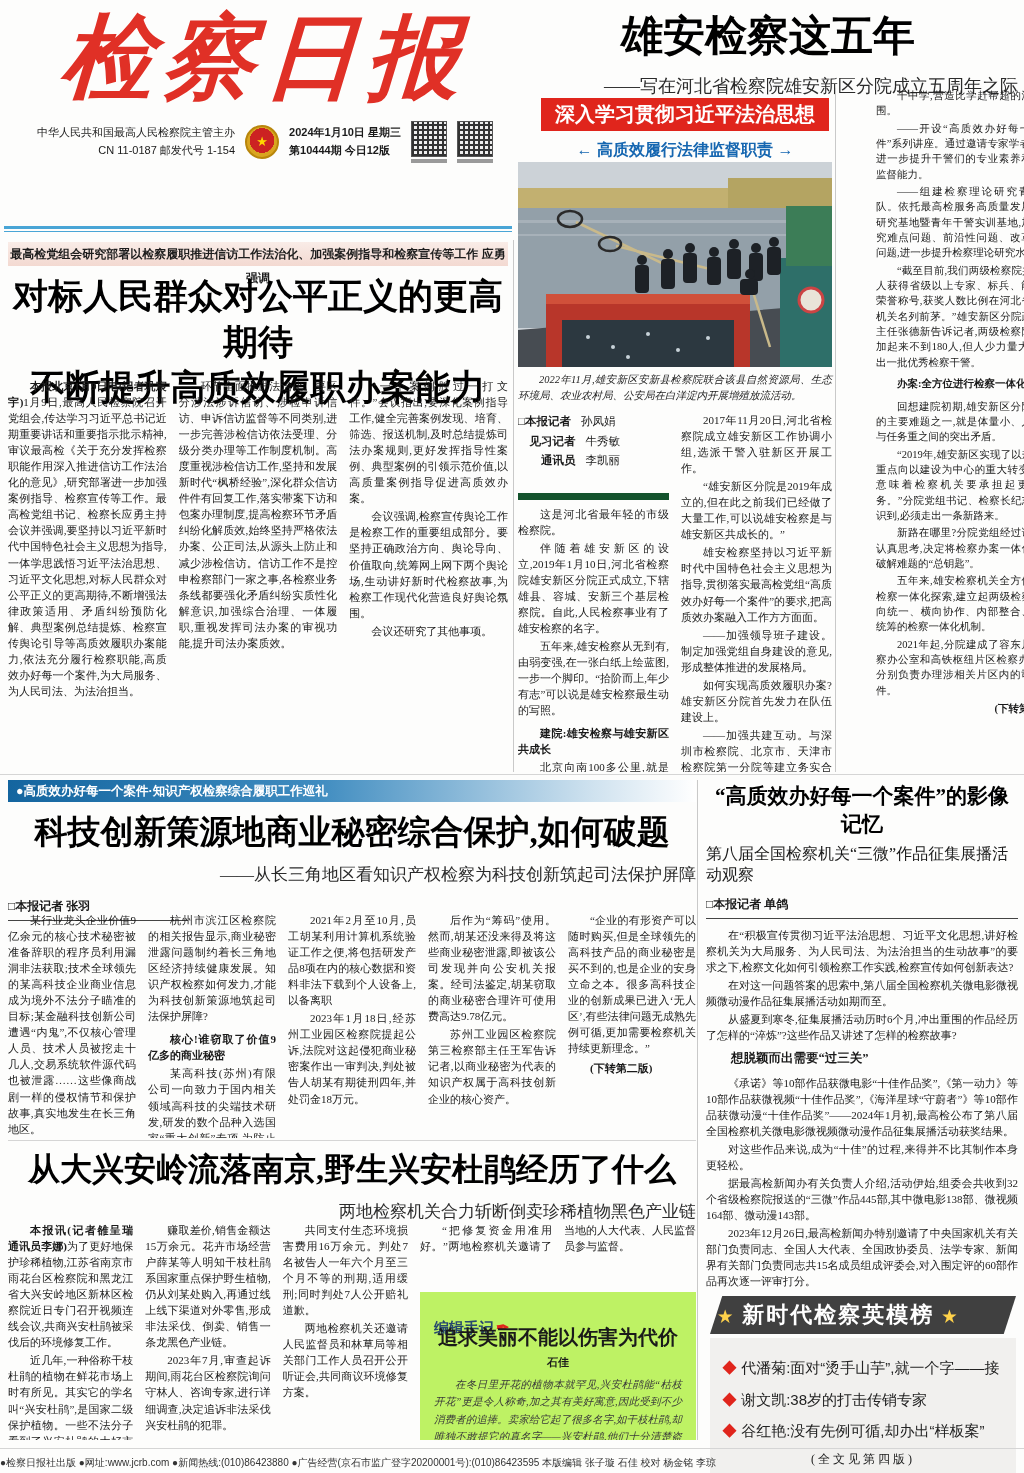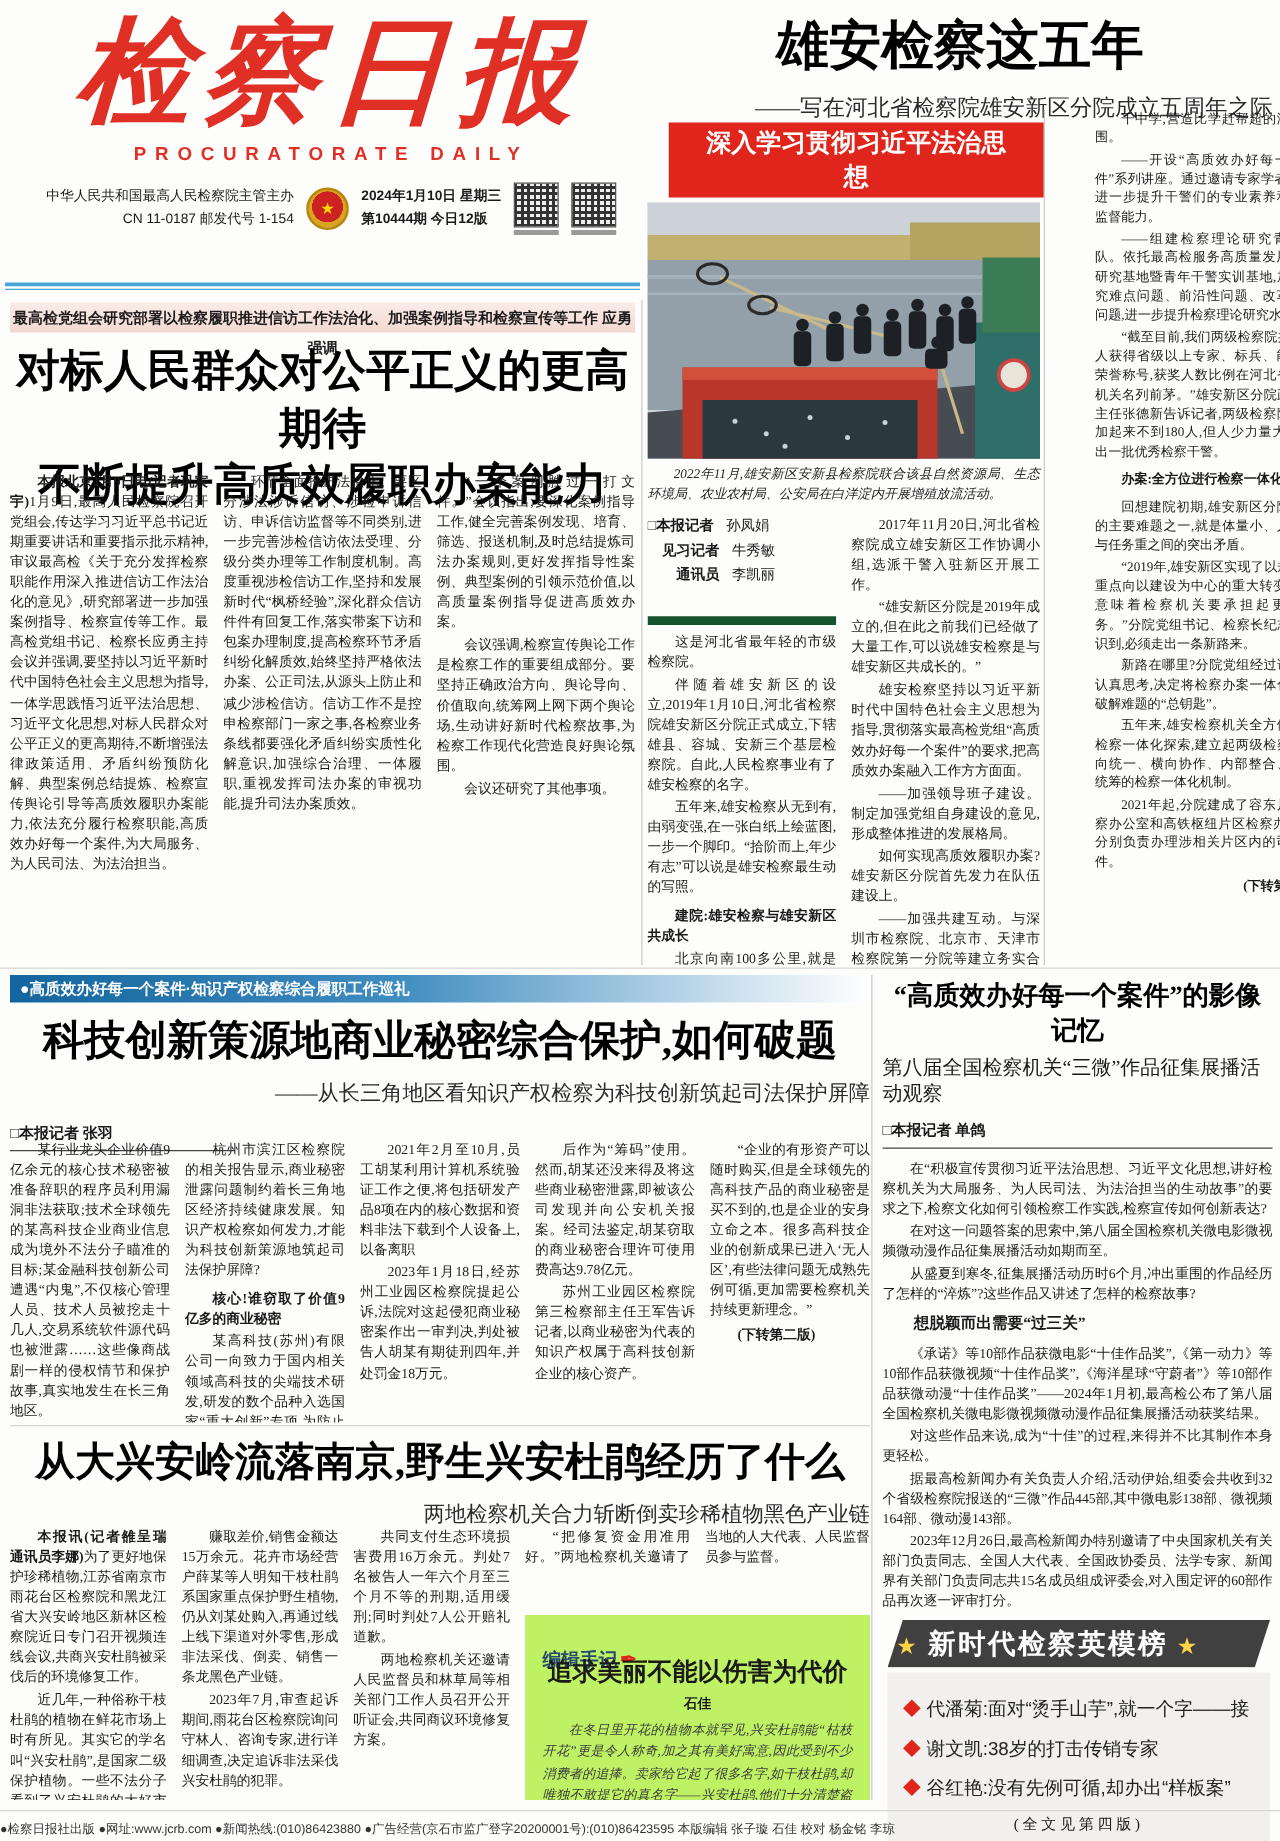--- a/index.html
+++ b/index.html
@@ -23,21 +23,21 @@
   .subhead{text-align:right;color:#2b2b2b}
   .cols{display:flex;gap:12px}
   .col{flex:1;overflow:hidden}
   .col p,.para{font-size:11px;line-height:1.46;text-align:justify;text-indent:2em;margin-bottom:2px}
   .colsub{font-weight:bold;font-size:12.5px;line-height:1.4;margin:7px 0;text-indent:2em}
   .jumpref{text-align:right;font-weight:bold;text-indent:0;font-size:11px;margin-top:4px}
   .byline-sm{font-weight:bold;font-size:12px;border-bottom:1px solid #444;padding-bottom:5px}
   .vr{width:1px;background:#c9c9c9}
   .hr{height:1px;background:#d5d5d5}
   
-  .badge1{display:inline-block;background:#e0251c;color:#fff;font-weight:bold;font-size:20px;font-family:Liberation Sans, sans-serif;padding:3px 26px}
+  .badge1{display:inline-block;background:#e0251c;color:#fff;font-weight:bold;font-size:20px;font-family:Liberation Sans, sans-serif;padding:3px 14px}
   .badge2{color:#1566b0;font-weight:bold;font-size:16px;font-family:"Liberation Sans",sans-serif;margin-top:9px}
   .caption{font-size:10.5px;font-style:italic;line-height:1.5;color:#222;text-align:justify;text-indent:2em;margin-top:5px}
   .lead-byline{border-bottom:7px solid #14532d;padding-bottom:22px;margin-bottom:6px;font-size:11.5px;line-height:1.7}
   .lead-byline b{font-weight:bold}
   .lead-byline .nm{margin-left:10px}
   
   .kicker{background:linear-gradient(#f9ece7,#f3d9d1);color:#1d1d1d;font-weight:bold;font-size:12px;font-family:"Liberation Sans",sans-serif;text-align:center;line-height:24px;height:24px}
   
   .iptag{background:linear-gradient(90deg,#14659f 0%,#3f8cc0 45%,#cfe2ef 85%,#ffffff 100%);color:#fff;font-weight:bold;font-size:12.5px;font-family:"Liberation Sans",sans-serif;line-height:22px;height:22px;padding-left:8px}
   
@@ -58,21 +58,20 @@
   .footer{font-size:10px;color:#333;text-align:left;font-family:"Liberation Sans",sans-serif}
   .rail .col p,.rail p{font-size:10.5px}
 </style>
 </head>
 <body>
 
 <div id="page">
 
   <div class="abs" style="left:20px;top:10px;width:490px">
     <div class="mast-title">检察日报</div>
-    <div class="mast-sub">PROCURATORATE DAILY</div>
     <div class="mast-info">
       <div class="pub">
         <div>中华人民共和国最高人民检察院主管主办</div>
         <div>CN 11-0187 邮发代号 1-154</div>
       </div>
       <div class="emblem">★</div>
       <div class="dates">
         <div>2024年1月10日 星期三</div>
         <div>第10444期 今日12版</div>
       </div>

